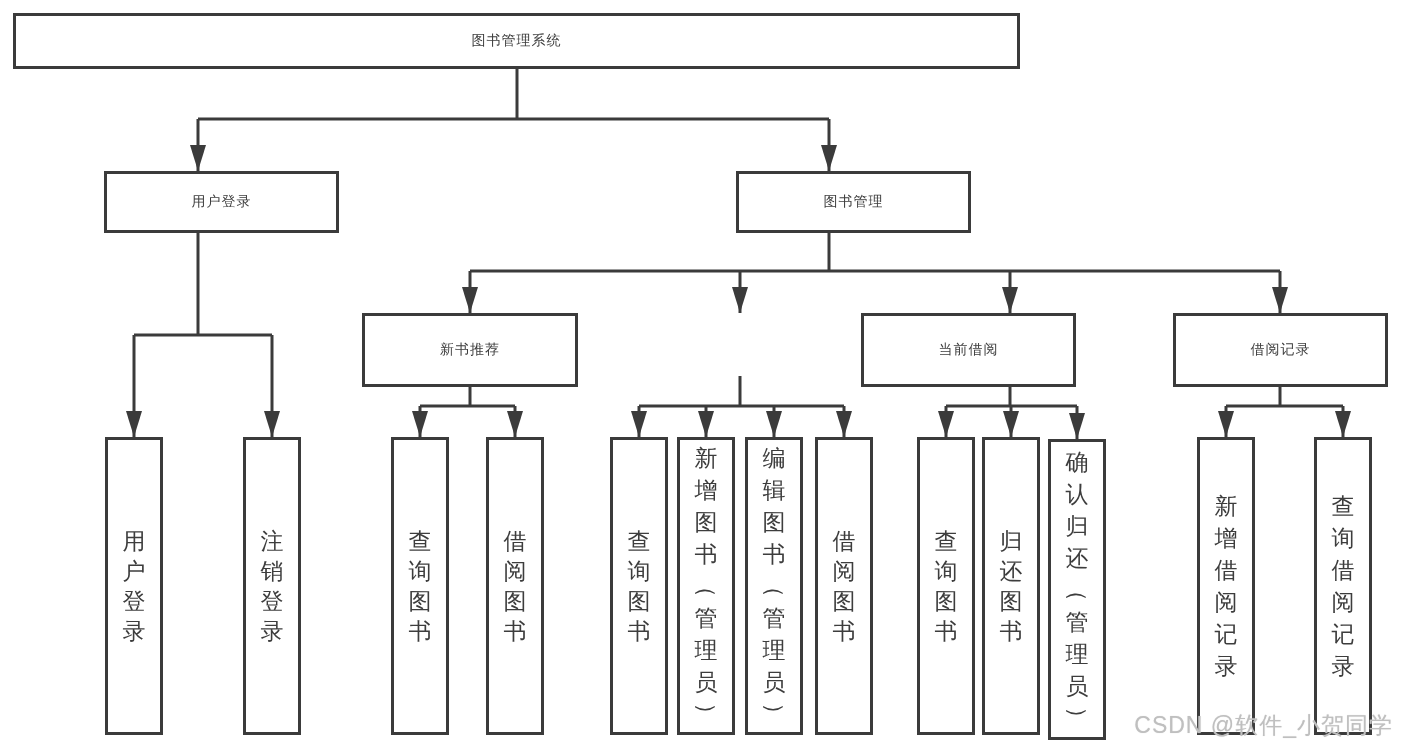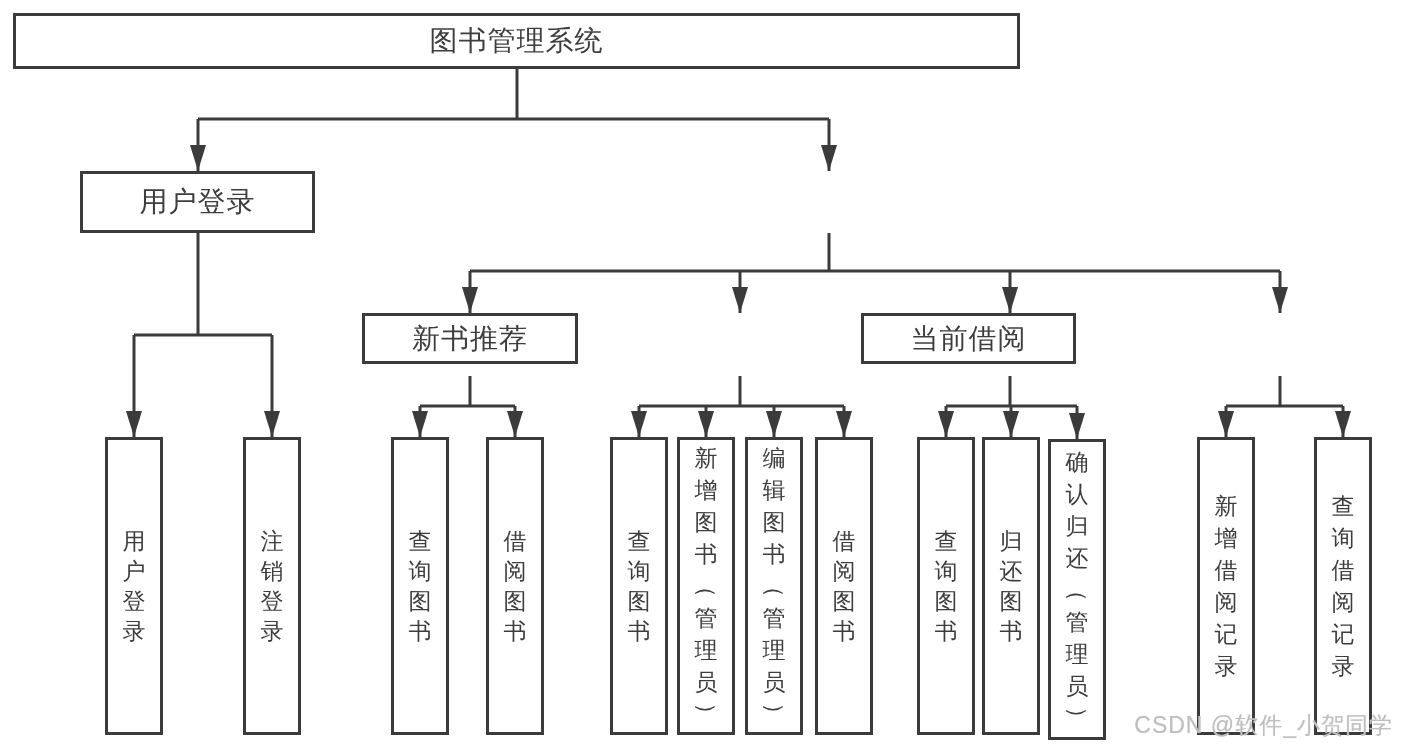--- a/index.html
+++ b/index.html
@@ -8,24 +8,24 @@
     font-family: "Liberation Sans", "DejaVu Sans", sans-serif;
   }
   #canvas { position: absolute; inset: 0; width: 1405px; height: 747px; }
   #wires { position: absolute; left: 0; top: 0; z-index: 0; }
   .box {
     position: absolute; box-sizing: border-box;
     border: 3px solid #3b3b3b; background: #ffffff;
     display: flex; align-items: center; justify-content: center;
     color: #3d3d3d; z-index: 1;
   }
-  .hbox { font-size: 28px; letter-spacing: 1px; }
+  .hbox { font-size: 14px; letter-spacing: 1px; }
   .root  { left: 13px;  top: 13px;  width: 1007px; height: 56px; }
-  .lvl2  { top: 171px; height: 62px; }
-  .lvl3  { top: 313px; height: 51px; }
+  .lvl2  { top: 171px; height: 62px; margin-left: 24px; }
+  .lvl3  { top: 313px; height: 74px; }
   .vbox  {
     top: 437px; width: 58px; height: 298px;
     flex-direction: column; justify-content: center;
     font-size: 23px;
   }
   .vchar { display: block; text-align: center; }
   .rot   { transform: rotate(90deg); }
   #watermark {
     position: absolute; right: 12px; bottom: 6px; z-index: 3;
     color: #bfbfbf; font-size: 23px; letter-spacing: 1px;
@@ -79,23 +79,25 @@
       <path d="M1011,406 V437" marker-end="url(#arr)"></path>
       <path d="M1077,406 V439" marker-end="url(#arr)"></path>
       <path d="M1226,406 V437" marker-end="url(#arr)"></path>
       <path d="M1343,406 V437" marker-end="url(#arr)"></path>
     </g>
   </svg>
 
   <div class="box hbox root">图书管理系统</div>
 
   <div class="box hbox lvl2" style="left:80px;width:235px">用户登录</div>
+  <div class="box hbox lvl2" style="left:712px;width:235px">图书管理</div>
 
   <div class="box hbox lvl3" style="left:362px;width:216px">新书推荐</div>
   <div class="box hbox lvl3" style="left:861px;width:215px">当前借阅</div>
+  <div class="box hbox lvl3" style="left:1173px;width:215px">借阅记录</div>
 
   <div class="box vbox" style="left: 105px; line-height: 30px;">
       <span class="vchar">用</span>
       <span class="vchar">户</span>
       <span class="vchar">登</span>
       <span class="vchar">录</span>
     </div>
   <div class="box vbox" style="left: 243px; line-height: 30px;">
       <span class="vchar">注</span>
       <span class="vchar">销</span>

